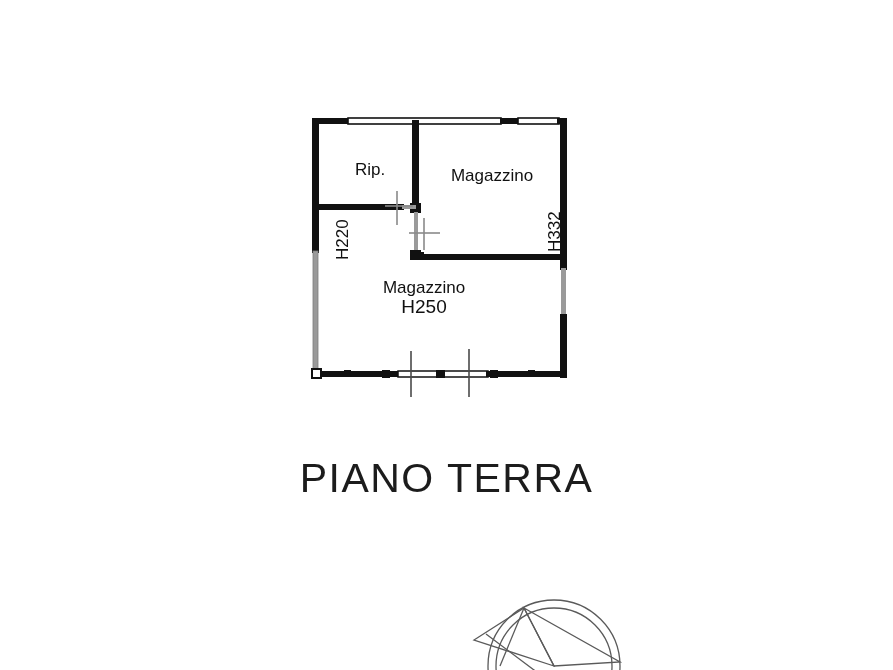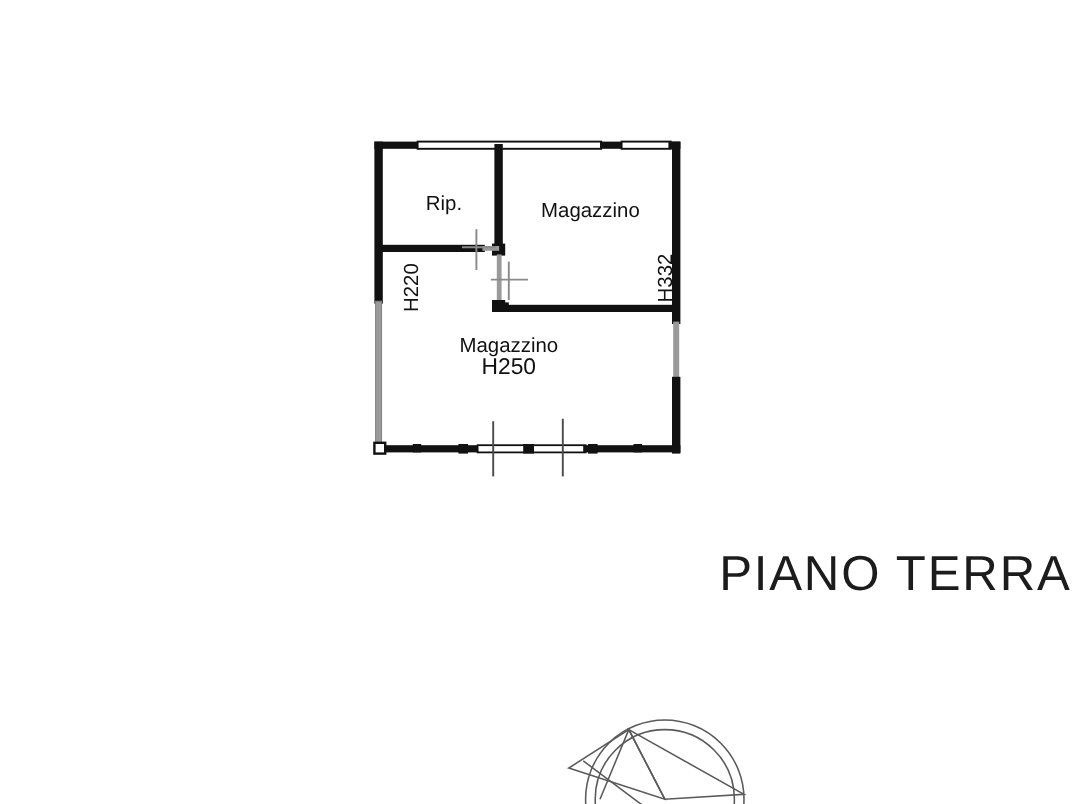--- a/index.html
+++ b/index.html
@@ -20,21 +20,21 @@
     left: 0;
     top: 0;
     width: 893px;
     height: 670px;
   }
   .plan-title {
     position: absolute;
     left: 0;
     top: 455px;
     width: 893px;
-    text-align: right;
+    text-align: center;
     font-family: "Liberation Sans", sans-serif;
     font-size: 41px;
     letter-spacing: 1.5px;
     font-weight: 400;
     color: #1c1c1c;
   }
   .room-label {
     position: absolute;
     font-family: "Liberation Sans", sans-serif;
     font-size: 17px;

